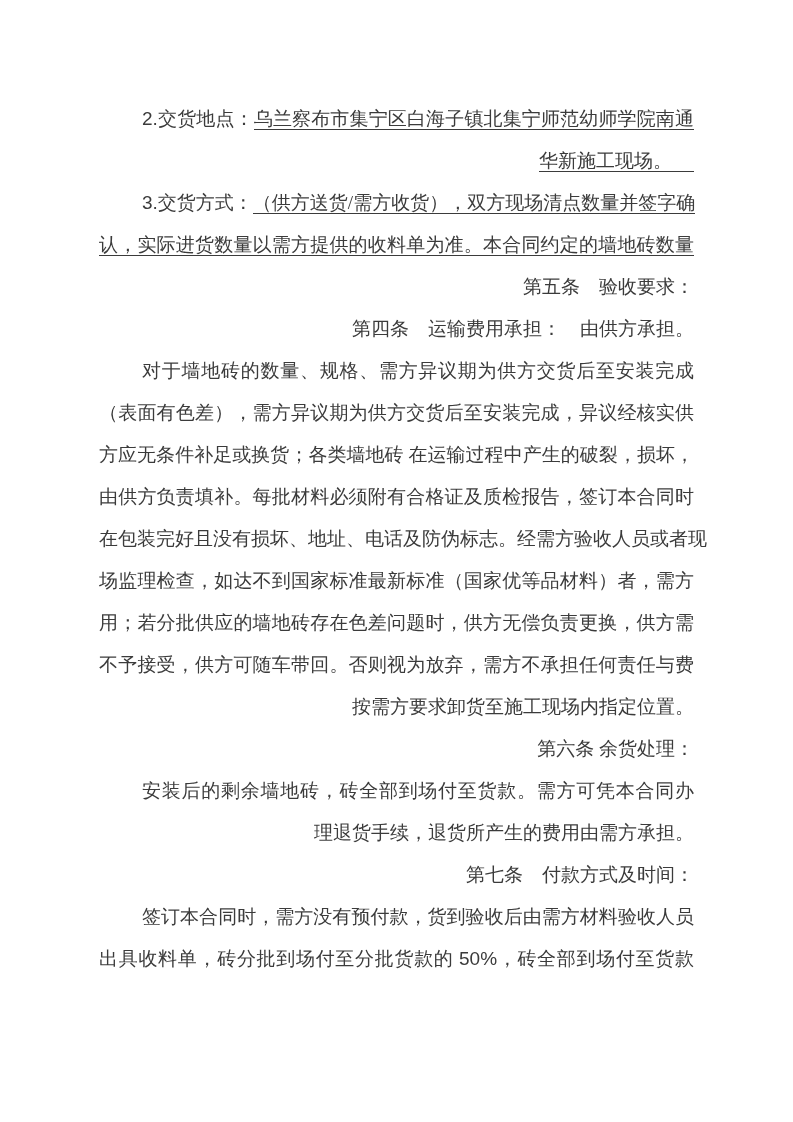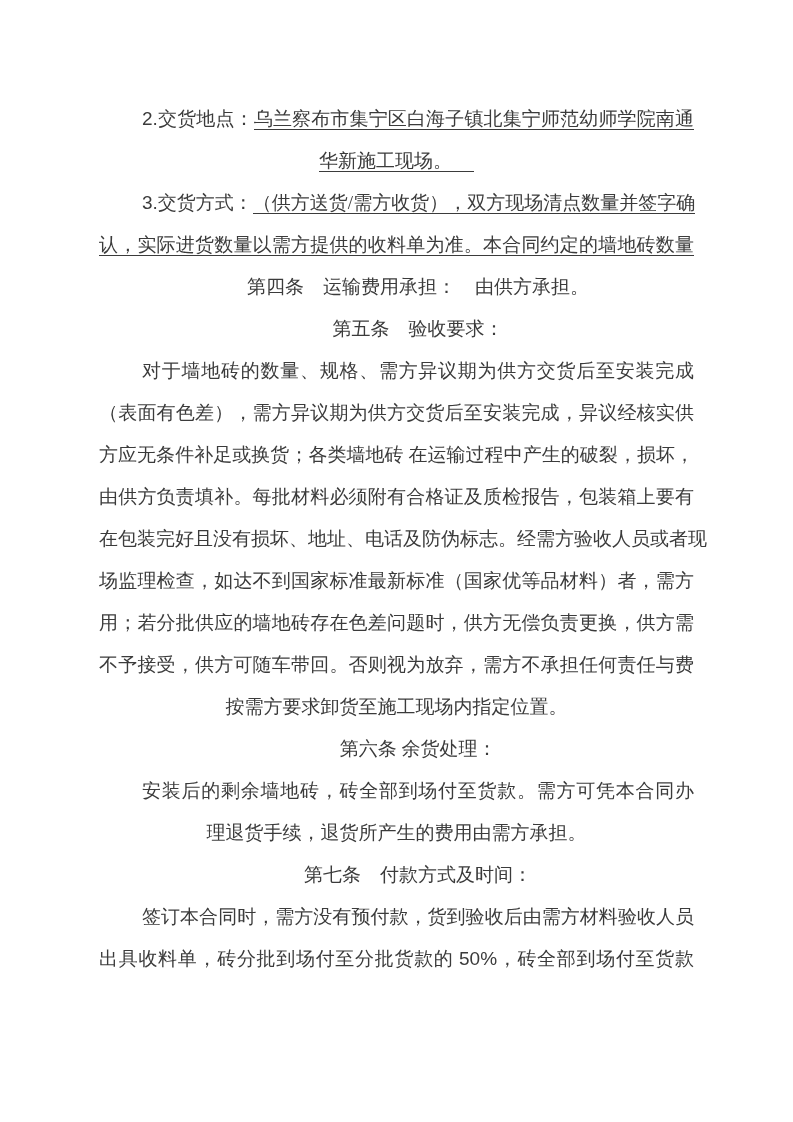--- a/index.html
+++ b/index.html
@@ -20,21 +20,21 @@
     position: absolute;
     left: 99px;
     top: 98px;
     width: 595px;
   }
   .line {
     font-size: 19px;
     line-height: 42px;
     height: 42px;
     white-space: nowrap;
-    text-align: center;
+    text-align: right;
   }
   .line.indent {
     padding-left: 43px;
   }
   .line.justify {
     text-align: justify;
     text-align-last: justify;
     text-justify: inter-character;
   }
   .seg {
@@ -50,26 +50,26 @@
 </style>
 </head>
 <body>
 
 <div class="page">
   <div class="doc">
       <div class="line indent justify"><span class="seg sans">2.</span><span class="seg">交货地点：</span><span class="seg u">乌兰察布市集宁区白海子镇北集宁师范幼师学院南通</span></div>
       <div class="line"><span class="seg u" style="padding-right: 22px;">华新施工现场。</span></div>
       <div class="line indent justify"><span class="seg sans">3.</span><span class="seg">交货方式：</span><span class="seg u">（供方送货/需方收货），双方现场清点数量并签字确</span></div>
       <div class="line justify"><span class="seg u">认，实际进货数量以需方提供的收料单为准。本合同约定的墙地砖数量</span></div>
+      <div class="line indent"><span class="seg">第五条　验收要求：</span></div>
       <div class="line indent"><span class="seg">第四条　运输费用承担：　由供方承担。</span></div>
-      <div class="line indent"><span class="seg">第五条　验收要求：</span></div>
       <div class="line indent justify"><span class="seg">对于墙地砖的数量、规格、需方异议期为供方交货后至安装完成</span></div>
       <div class="line justify"><span class="seg">（表面有色差），需方异议期为供方交货后至安装完成，异议经核实供</span></div>
       <div class="line justify"><span class="seg">方应无条件补足或换货；各类墙地砖 在运输过程中产生的破裂，损坏，</span></div>
-      <div class="line justify"><span class="seg">由供方负责填补。每批材料必须附有合格证及质检报告，包装箱上要有</span></div>
+      <div class="line justify"><span class="seg">由供方负责填补。每批材料必须附有合格证及质检报告，签订本合同时</span></div>
       <div class="line justify"><span class="seg">在包装完好且没有损坏、地址、电话及防伪标志。经需方验收人员或者现</span></div>
       <div class="line justify"><span class="seg">场监理检查，如达不到国家标准最新标准（国家优等品材料）者，需方</span></div>
       <div class="line justify"><span class="seg">用；若分批供应的墙地砖存在色差问题时，供方无偿负责更换，供方需</span></div>
       <div class="line justify"><span class="seg">不予接受，供方可随车带回。否则视为放弃，需方不承担任何责任与费</span></div>
       <div class="line"><span class="seg">按需方要求卸货至施工现场内指定位置。</span></div>
       <div class="line indent"><span class="seg">第六条 余货处理：</span></div>
       <div class="line indent justify"><span class="seg">安装后的剩余墙地砖，砖全部到场付至货款。需方可凭本合同办</span></div>
       <div class="line"><span class="seg">理退货手续，退货所产生的费用由需方承担。</span></div>
       <div class="line indent"><span class="seg">第七条　付款方式及时间：</span></div>
       <div class="line indent justify"><span class="seg">签订本合同时，需方没有预付款，货到验收后由需方材料验收人员</span></div>

